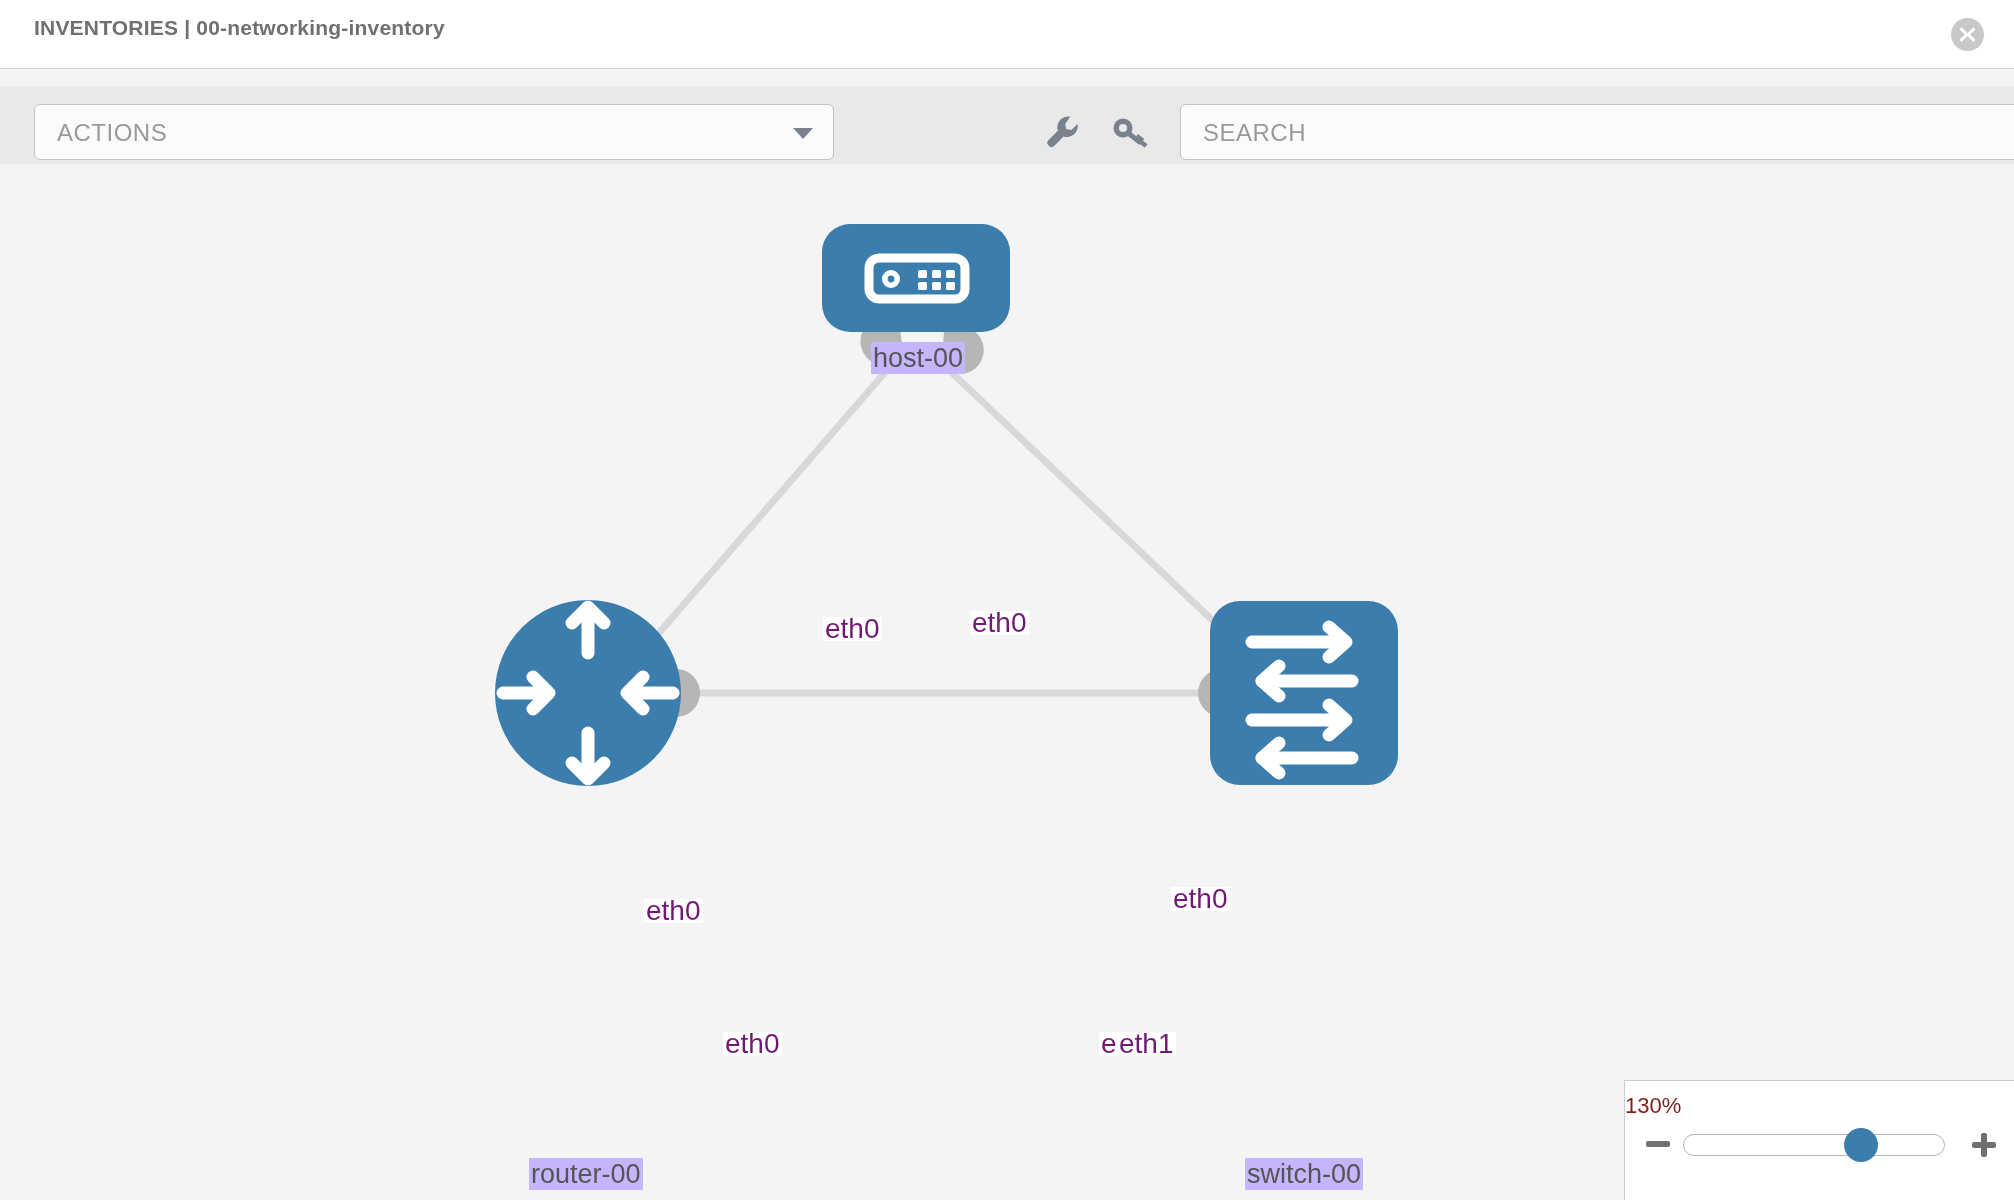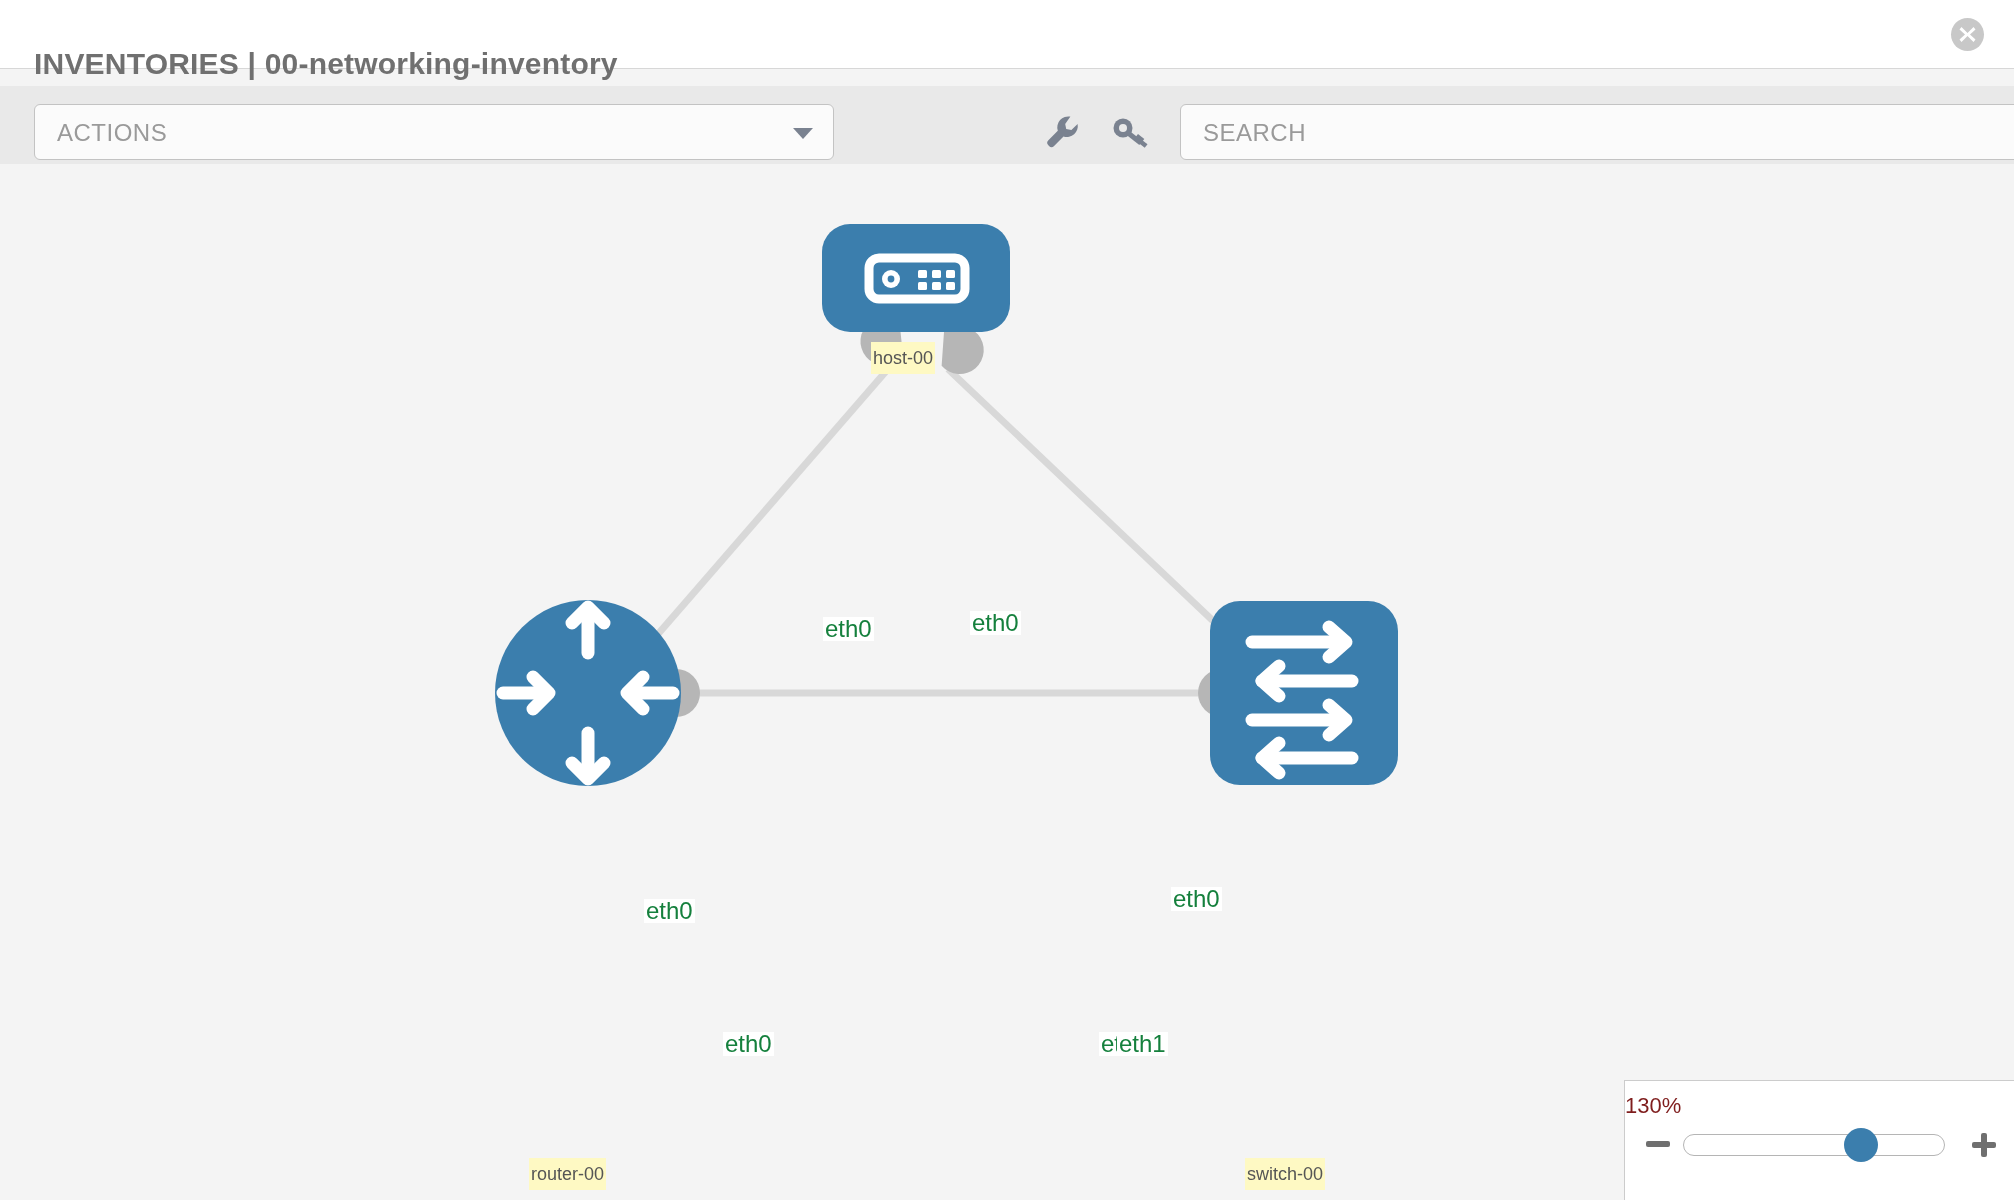--- a/index.html
+++ b/index.html
@@ -13,25 +13,24 @@
 
   
   .header {
     position: absolute; top: 0; left: 0;
     width: 2014px; height: 69px;
     background: #ffffff;
     border-bottom: 1px solid #d7d7d7;
   }
   .header-title {
     position: absolute; left: 34px; top: 16px;
-    font-size: 30px; font-weight: bold;
+    font-size: 21px; font-weight: bold;
     color: #707070;
     letter-spacing: 0.2px;
     white-space: nowrap;
-    margin-top: 31px;
   }
   .close-btn {
     position: absolute; right: 30px; top: 18px;
     width: 33px; height: 33px; border-radius: 50%;
     background: #c8c8c8;
     cursor: pointer;
   }
   .close-btn svg { display: block; }
 
   
@@ -85,29 +84,29 @@
   .canvas {
     position: absolute; top: 164px; left: 0;
     width: 2014px; height: 1036px;
     background: #f4f4f4;
     overflow: hidden;
   }
   .topology-svg { position: absolute; top: 0; left: 0; }
 
   .node-label {
     position: absolute;
-    font-size: 18px; color: #555555;
-    background: #fef9c3;
+    font-size: 27px; color: #555555;
+    background: #c4b5fd;
     white-space: nowrap;
     padding: 0 2px;
     line-height: 32px;
   }
   .port-label {
     position: absolute;
-    font-size: 24px; color: #15803d;
+    font-size: 28px; color: #701a75;
     background: #ffffff;
     white-space: nowrap;
     padding: 0 2px;
     line-height: 24px;
   }
 
   
   .zoom-panel {
     position: absolute; right: 0; bottom: 0;
     width: 390px; height: 120px;

